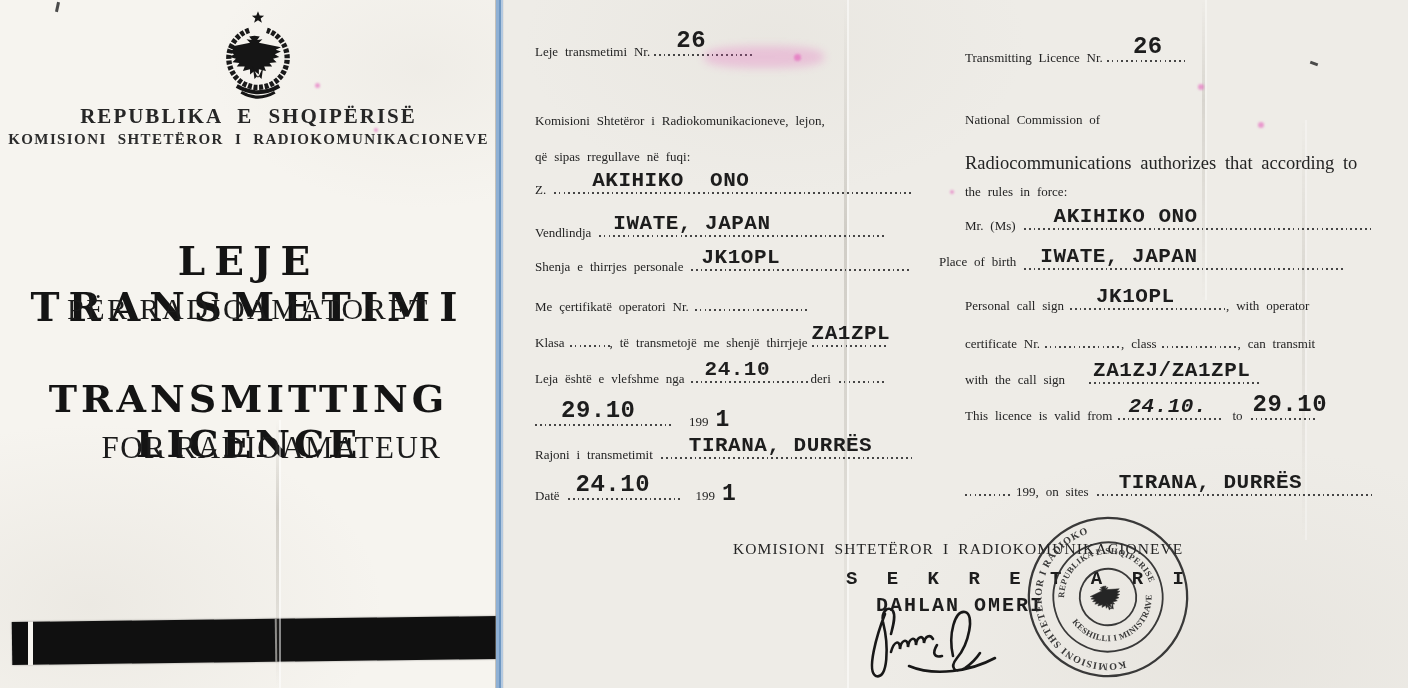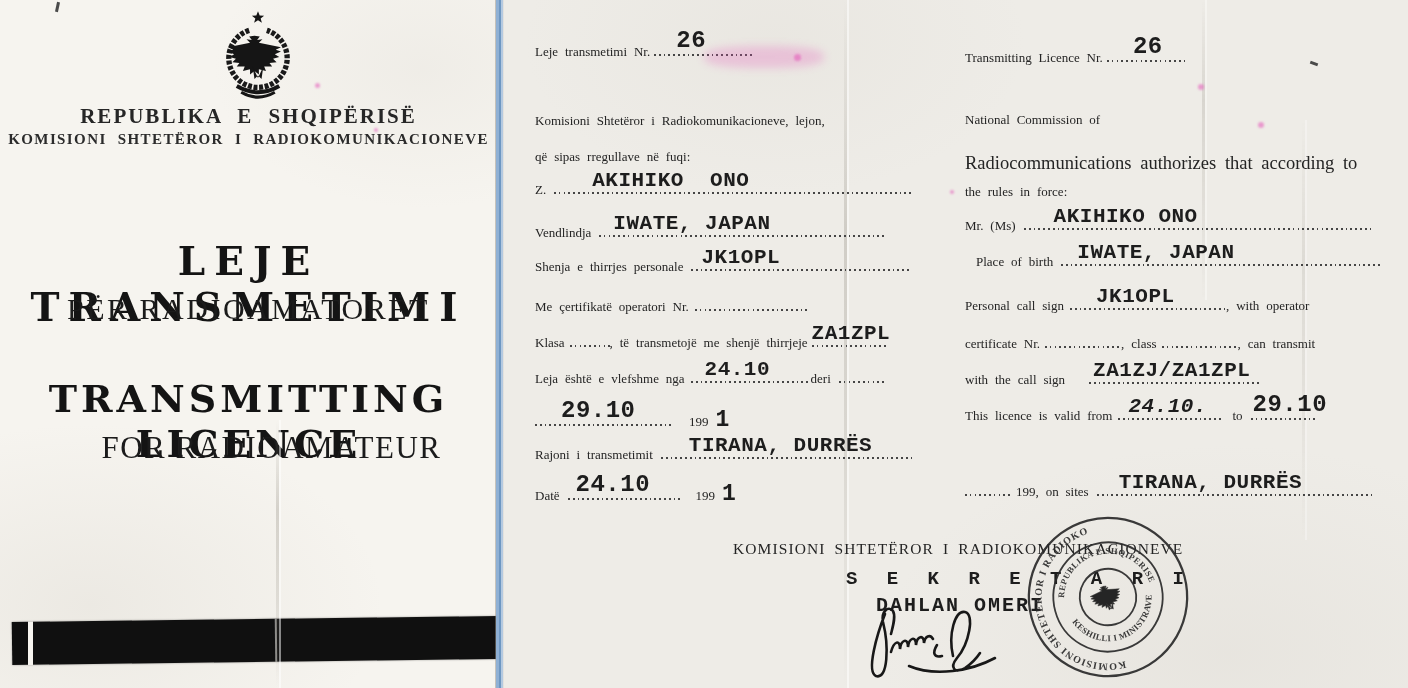--- a/index.html
+++ b/index.html
@@ -211,21 +211,21 @@
       <span class="lbl">the rules in force:</span>
     </div>
 
     <div class="row" style="left:461px;top:218px;width:407px;">
       <span class="lbl">Mr. (Ms)</span>
       <span class="dl grow" style="margin-left:8px;">
         <span class="tv" style="left:30px;">AKIHIKO ONO</span>
       </span>
     </div>
 
-    <div class="row" style="left:472px;top:254px;width:407px;">
+    <div class="row" style="left:435px;top:254px;width:407px;align-items:flex-end;">
       <span class="lbl">Place of birth</span>
       <span class="dl grow" style="margin-left:8px;">
         <span class="tv" style="left:16px;">IWATE, JAPAN</span>
       </span>
     </div>
 
     <div class="row" style="left:461px;top:298px;">
       <span class="lbl">Personal call sign</span>
       <span class="dl" style="width:156px;margin-left:6px;">
         <span class="tv" style="left:26px;">JK1OPL</span>

